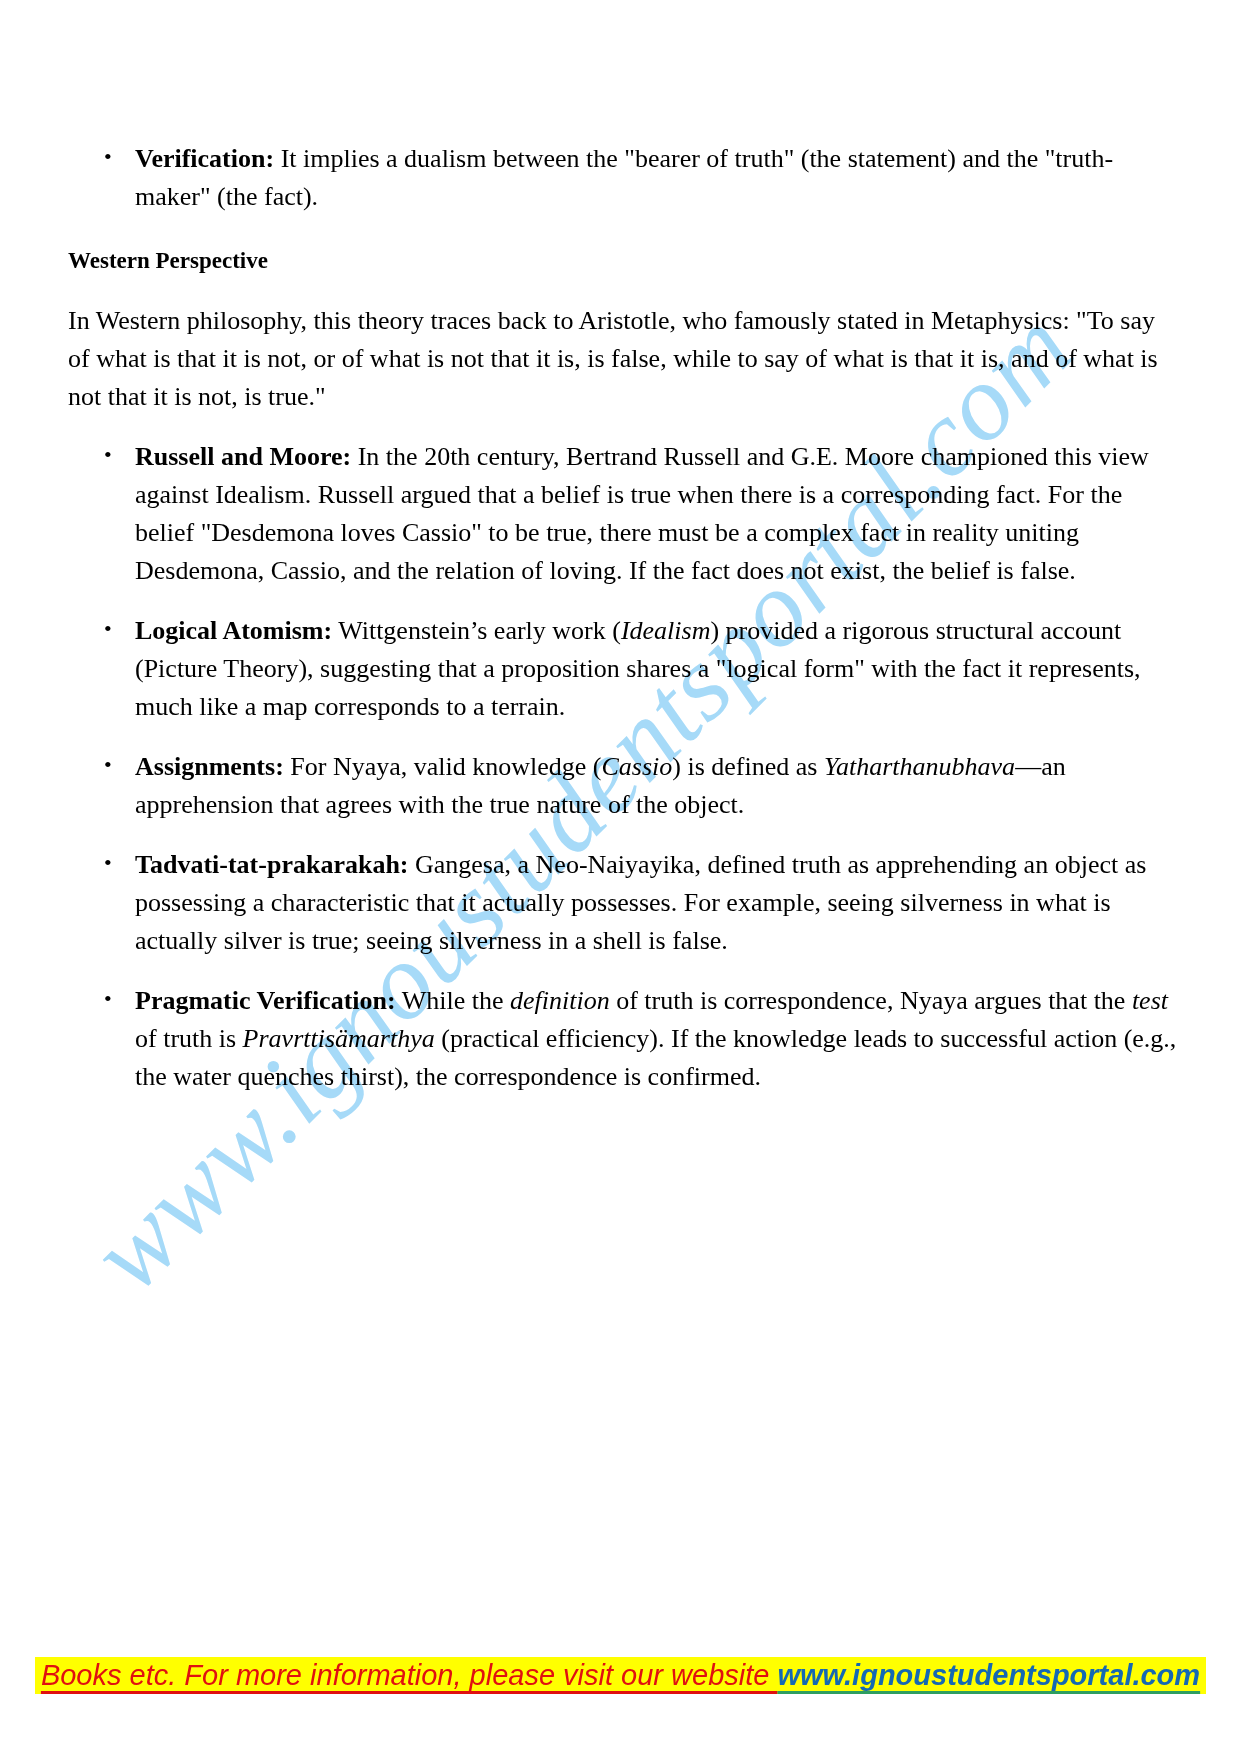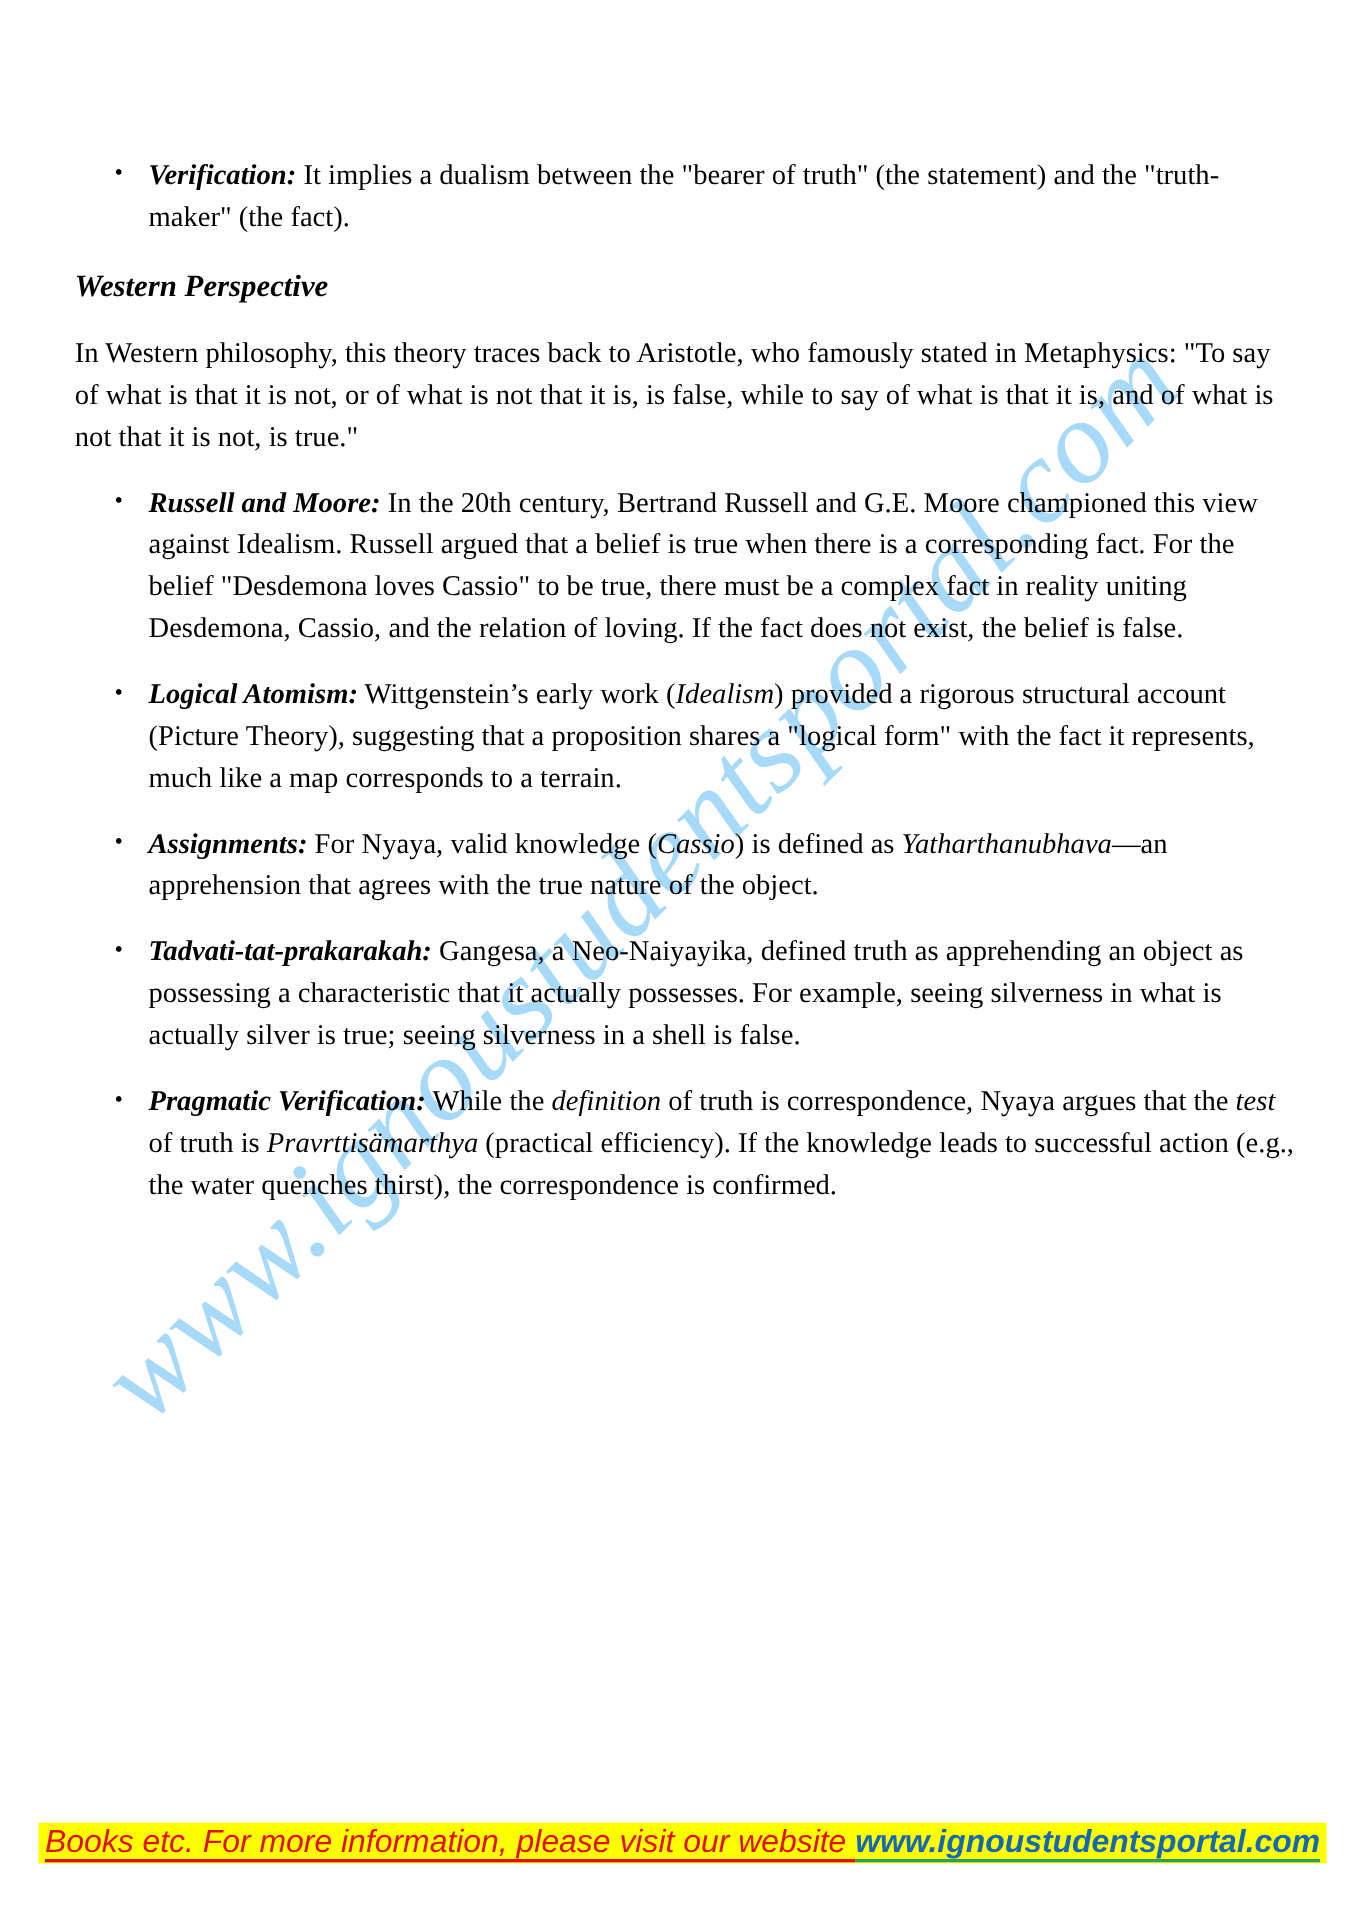--- a/index.html
+++ b/index.html
@@ -32,31 +32,31 @@
     left: 68px;
     right: 64px;
     top: 140px;
     z-index: 2;
     font-size: 26px;
     line-height: 38px;
   }
   .doc .paragraph, .doc .bullet { margin: 0 0 22px 0; }
   .doc .heading {
     font-weight: bold;
-    font-size: 28px;
+    font-size: 23px;
     margin: 26px 0 22px 0;
   }
   .doc .bullet { position: relative; padding-left: 67px; }
   .doc .bullet .marker {
     position: absolute;
     left: 36px;
     top: -2px;
     font-size: 22px;
   }
-  .doc span.b { font-weight: bold; font-style: italic; }
+  .doc span.b { font-weight: bold; }
   .doc span.i { font-style: italic; }
 
   
   .footer {
     position: absolute;
     left: 0;
     right: 0;
     top: 1652px;
     z-index: 3;
     text-align: center;

